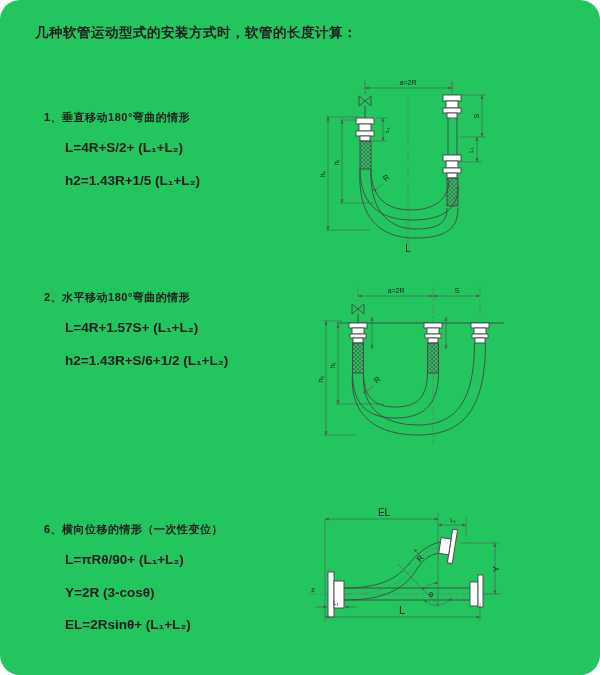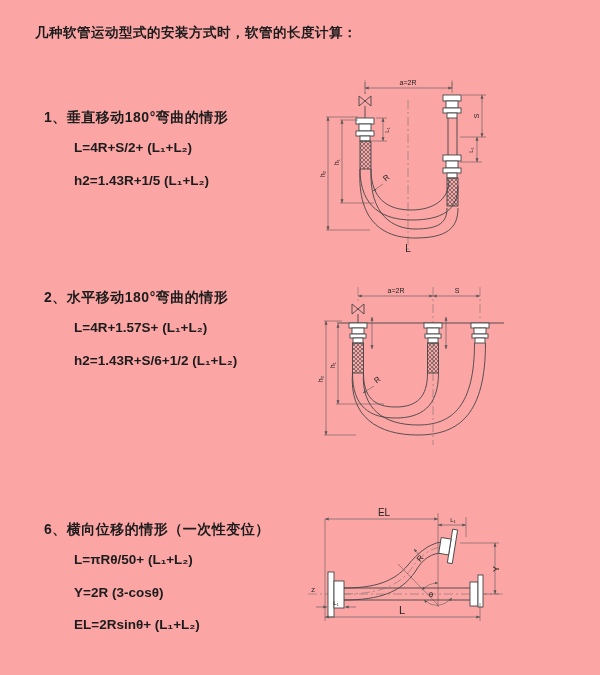--- a/index.html
+++ b/index.html
@@ -1,24 +1,24 @@
 <!DOCTYPE html>
 <html><head>
 <meta charset="utf-8">
 <style>
   html,body{margin:0;padding:0;}
   body{
     width:600px;height:675px;background:#ffffff;position:relative;overflow:hidden;
     font-family:"Liberation Sans","DejaVu Sans",sans-serif;color:#1c1c1c;
   }
-  .page{position:absolute;inset:0;background:#fca5a5;}
+  .page{position:absolute;inset:0;background:#22c55e;border-radius:20px;}
   .title{position:absolute;left:35px;top:24px;font-size:13.5px;font-weight:bold;letter-spacing:.5px;}
   .sec{position:absolute;left:44px;}
-  .sec-heading{font-size:14px;font-weight:bold;line-height:19px;margin:0 0 5px 0;letter-spacing:.5px;}
-  .formula{font-size:13.5px;font-weight:bold;margin-left:30px;line-height:32.5px;height:32.5px;white-space:nowrap;}
+  .sec-heading{font-size:11px;font-weight:bold;line-height:19px;margin:0 0 5px 0;letter-spacing:.5px;}
+  .formula{font-size:13.5px;font-weight:bold;margin-left:21px;line-height:32.5px;height:32.5px;white-space:nowrap;}
   .diag{position:absolute;}
   svg .d{fill:none;stroke:#454545;stroke-width:0.9;}
   svg .f{fill:#ffffff;stroke:#454545;stroke-width:0.9;}
   svg .dim{fill:none;stroke:#555555;stroke-width:0.6;}
   svg .thin{fill:none;stroke:#555555;stroke-width:0.55;}
   svg .cl{fill:none;stroke:#6f6f6f;stroke-width:0.55;stroke-dasharray:9 3 2 3;}
   svg text{fill:#222222;font-family:"Liberation Sans","DejaVu Sans",sans-serif;}
 </style>
 </head>
 <body>
@@ -34,21 +34,21 @@
   </div>
 
   <div class="sec" style="top:288px">
     <div class="sec-heading">2、水平移动180°弯曲的情形</div>
     <div class="formula">L=4R+1.57S+ (L₁+L₂)</div>
     <div class="formula">h2=1.43R+S/6+1/2 (L₁+L₂)</div>
   </div>
 
   <div class="sec" style="top:520px">
     <div class="sec-heading">6、横向位移的情形（一次性变位）</div>
-    <div class="formula">L=πRθ/50+ (L₁+L₂)</div>
+    <div class="formula">L=πRθ/90+ (L₁+L₂)</div>
     <div class="formula">Y=2R (3-cosθ)</div>
     <div class="formula">EL=2Rsinθ+ (L₁+L₂)</div>
   </div>
 
   <svg class="diag" style="left:312px;top:72px" width="288" height="192" viewBox="0 0 288 192">
     <defs>
       <marker id="a1" viewBox="0 0 10 10" refX="9.5" refY="5" markerWidth="6.5" markerHeight="6.5" orient="auto-start-reverse">
         <path d="M0,1.2 L10,5 L0,8.8 Z" fill="#555"></path>
       </marker>
       <pattern id="xh1" width="4" height="4" patternUnits="userSpaceOnUse">

